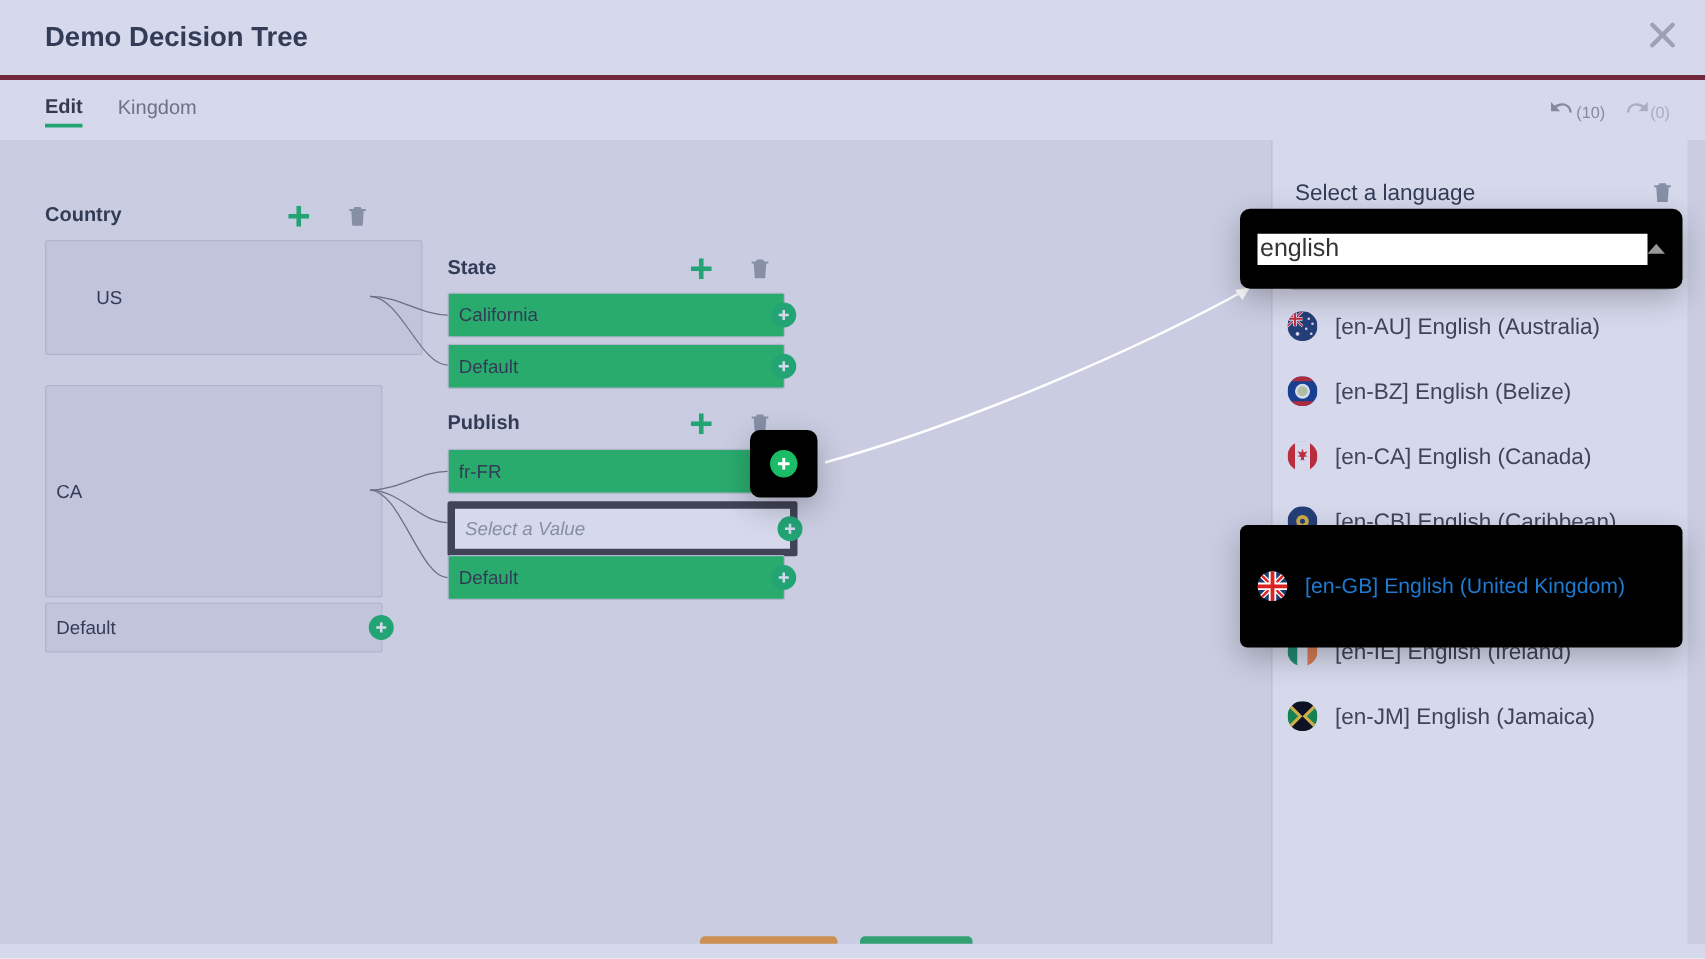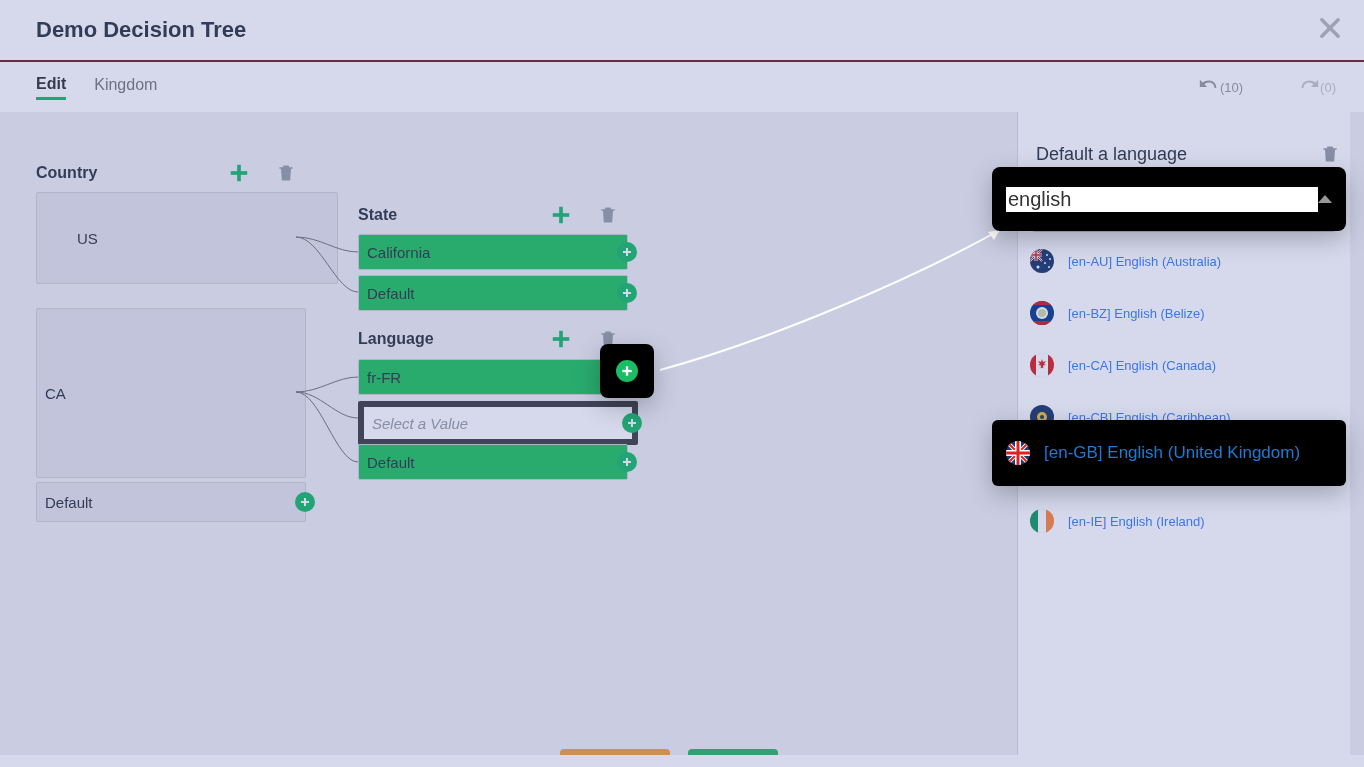--- a/index.html
+++ b/index.html
@@ -22,21 +22,21 @@
   pointer-events: none;
   z-index: 5;
 }
 
 
 .header {
   height: 60px;
   display: flex;
   align-items: center;
   padding: 0 36px 0 36px;
-  border-bottom: 2px solid #7f1d1d;
+  border-bottom: 4px solid #7f1d1d;
   position: relative;
 }
 .title {
   font-size: 22px;
   font-weight: 600;
 }
 
 .close-x {
   position: absolute;
   right: 20px;
@@ -70,21 +70,20 @@
   border-bottom: 3px solid #1abc66;
 }
 .undo-redo {
   position: absolute;
   right: 28px;
   top: 14px;
   display: flex;
   align-items: center;
   color: #9a9a9a;
   font-size: 13px;
-  gap: 41px;
 }
 .undo-redo .grp { display: flex; align-items: center; margin-left: 14px; }
 .undo-redo svg { width: 22px; height: 22px; }
 
 
 .canvas {
   position: absolute;
   top: 112px;
   left: 0;
   right: 0;
@@ -198,21 +197,21 @@
   flex: 1; border: none; outline: none; font-size: 20px; color: #333;
   font-family: inherit;
 }
 .panel-lift .caret {
   width: 0; height: 0; border-left: 7px solid transparent; border-right: 7px solid transparent;
   border-bottom: 8px solid #999;
 }
 
 .option-lift {
   right: 18px; top: 420px; width: 326px; height: 66px;
-  display: flex; align-items: center; padding: 0 14px;
+  display: flex; align-items: center; padding: 16px 14px;
   border-radius: 6px;
 }
 .option-lift .flag { margin-right: 14px; }
 .option-lift .txt { font-size: 17px; color: #1e7ad1; white-space: nowrap; overflow: hidden; }
 
 
 .panel {
   position: absolute;
   right: 14px;
   top: 0;
@@ -233,21 +232,21 @@
   position: absolute;
   left: 14px; right: 14px; top: 66px; height: 52px;
   border: 1px solid #ccc; border-radius: 3px;
 }
 .opt {
   position: absolute;
   left: 12px; right: 12px; height: 50px;
   display: flex; align-items: center;
 }
 .opt .flag { margin-right: 14px; }
-.opt .txt { font-size: 13px; color: #3b82f6; white-space: nowrap; overflow: hidden; }
+.opt .txt { font-size: 18px; color: #404040; white-space: nowrap; overflow: hidden; }
 .opt.o0 { top: 124px; }
 .opt.o1 { top: 176px; }
 .opt.o2 { top: 228px; }
 .opt.o3 { top: 280px; }
 .opt.o5 { top: 384px; }
 .opt.o6 { top: 436px; }
 
 .flag {
   width: 24px; height: 24px; border-radius: 50%; display:inline-flex;
   align-items:center; justify-content:center; overflow:hidden;
@@ -366,21 +365,21 @@
     <span>Default</span>
     <span class="plus-circle">
       <svg viewBox="0 0 24 24" width="12" height="12" fill="currentColor">
           <rect x="10" y="4" width="4" height="16"></rect>
           <rect x="4" y="10" width="16" height="4"></rect>
         </svg>
     </span>
   </div>
 
   <div class="col-header" style="left:358px; top:216px; width:260px;">
-    <span class="label" style="flex:1">Language</span>
+    <span class="label" style="flex:1">Publish</span>
     <span class="plus">
       <svg viewBox="0 0 24 24" fill="currentColor">
           <rect x="10" y="3" width="4" height="18"></rect>
           <rect x="3" y="10" width="18" height="4"></rect>
         </svg>
     </span>
     <span class="trash">
       <svg viewBox="0 0 24 24" fill="currentColor">
           <path d="M6 7h12l-1 14H7L6 7zm3-4h6l1 2h4v2H4V5h4l1-2z"></path>
         </svg>
@@ -418,21 +417,21 @@
     <g stroke="#777" stroke-width="1" fill="none">
       <path d="M296 125 C 320 125, 336 140, 358 140"></path>
       <path d="M296 125 C 320 125, 336 180, 358 180"></path>
       <path d="M296 280 C 320 280, 336 265, 358 265"></path>
       <path d="M296 280 C 320 280, 336 306, 358 306"></path>
       <path d="M296 280 C 320 280, 336 350, 358 350"></path>
     </g>
   </svg>
 
   <div class="panel">
-    <div class="plabel">Default a language</div>
+    <div class="plabel">Select a language</div>
     <div class="ptrash">
       <svg viewBox="0 0 24 24" fill="currentColor">
           <path d="M6 7h12l-1 14H7L6 7zm3-4h6l1 2h4v2H4V5h4l1-2z"></path>
         </svg>
     </div>
     <div class="combo"></div>
 
     <div class="opt o0">
       <span class="flag">
         <svg viewBox="0 0 24 24">
@@ -490,20 +489,30 @@
     <div class="opt o3">
       <span class="flag">
         <svg viewBox="0 0 24 24">
             <rect width="24" height="24" fill="#1b3a6b"></rect>
             <circle cx="12" cy="12" r="5" fill="#f4c630"></circle>
             <circle cx="12" cy="12" r="2" fill="#1b3a6b"></circle>
           </svg>
       </span>
       <span class="txt">[en-CB] English (Caribbean)</span>
     </div>
+    <div class="opt o6">
+      <span class="flag">
+        <svg viewBox="0 0 24 24">
+            <rect width="24" height="24" fill="#0a8f3c"></rect>
+            <path d="M0 0l24 24M24 0L0 24" stroke="#f4c630" stroke-width="5"></path>
+            <path d="M0 0h24L12 12z M0 24h24L12 12z" fill="#000"></path>
+          </svg>
+      </span>
+      <span class="txt">[en-JM] English (Jamaica)</span>
+    </div>
   </div>
 
   <div class="bottom-actions">
     <div class="btn-stub orange"></div>
     <div class="btn-stub green"></div>
   </div>
 </div>
 
 <div class="overlay"></div>
 

